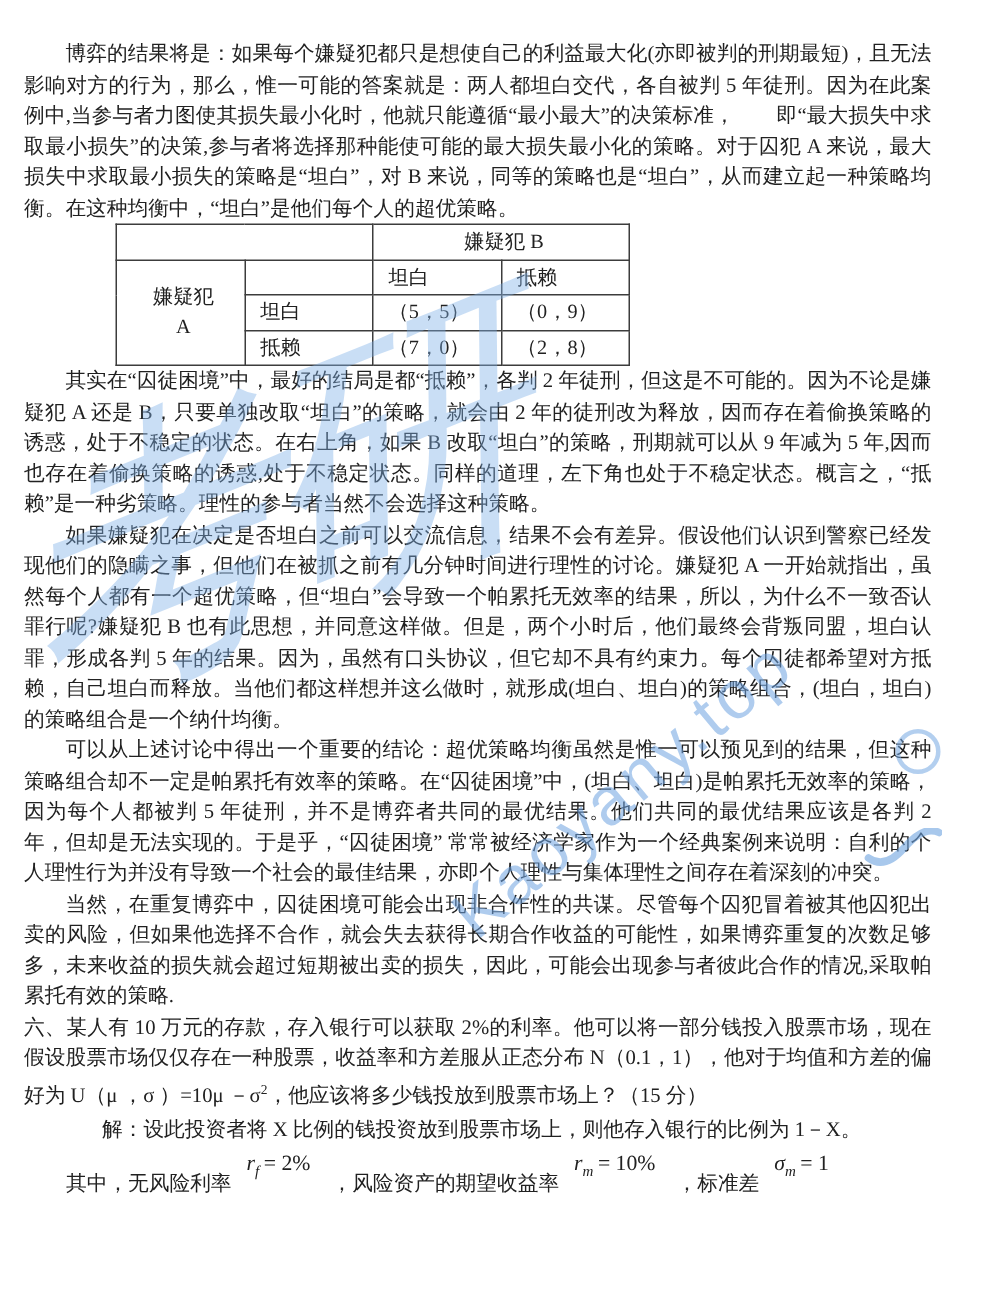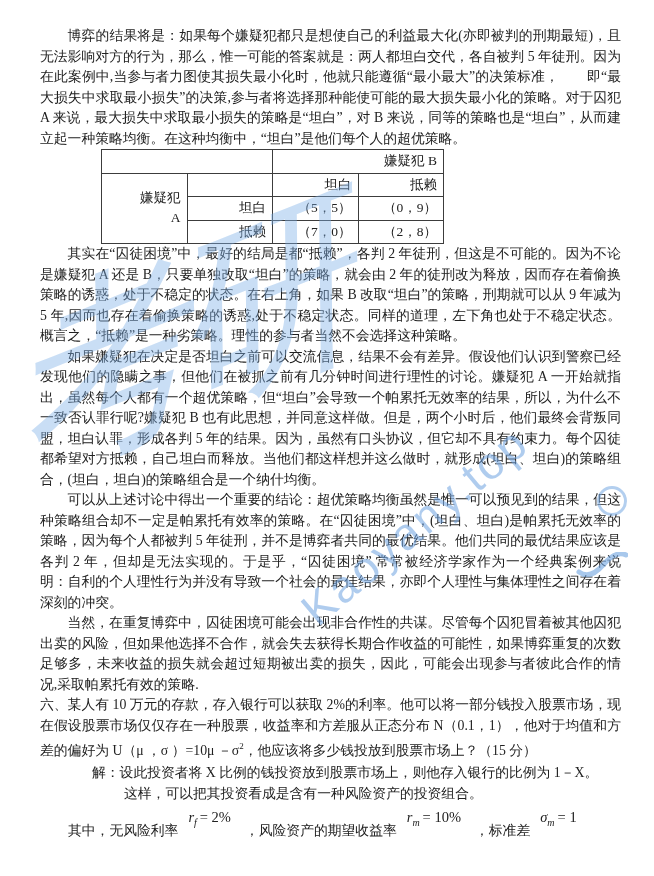--- a/index.html
+++ b/index.html
@@ -8,41 +8,40 @@
     width: 654px; height: 876px;
     margin: 0 auto;
     background: #ffffff;
     overflow: hidden;
     font-family: "Liberation Serif", "DejaVu Serif", serif;
     color: #212121;
   }
   .content {
     position: relative;
     z-index: 1;
-    padding: 26px 33px 0 40px;
+    padding: 26px 33px 0 16px;
     font-size: 13.8px;
     line-height: 20.5px;
     text-align: justify;
   }
   .para { margin: 0; text-indent: 2em; }
   .table-caption { margin: 1px 0 2px 0; padding-left: 101px; text-indent: 0; }
   .table-caption .cap-title { margin-left: 46px; }
   table.payoff {
     border-collapse: collapse;
     margin-left: 61px;
     width: 343px;
     table-layout: fixed;
   }
   table.payoff td {
     border: 1px solid #3c3c3c;
     padding: 1px 6px 1px 10px;
     height: 18px;
     font-size: 13.5px;
     vertical-align: middle;
-    text-align: right;
   }
   td.c-rowgroup { width: 48px; text-align: center; padding: 1px 2px; }
   td.c-sub { width: 66px; }
   td.c-v1 { width: 98px; }
   td.c-v2 { width: 119px; }
   td.center { text-align: center; }
   .question { margin: 0; }
   .question sup { font-size: 9px; }
   .sol-line1 { margin: 2px 0 0 52px; }
   .sol-line2 { margin: 0 0 0 84px; }
@@ -136,18 +135,17 @@
       </table>
 
     <p class="para">其实在“囚徒困境”中，最好的结局是都“抵赖”，各判 2 年徒刑，但这是不可能的。因为不论是嫌疑犯 A 还是 B，只要单独改取“坦白”的策略，就会由 2 年的徒刑改为释放，因而存在着偷换策略的诱惑，处于不稳定的状态。在右上角，如果 B 改取“坦白”的策略，刑期就可以从 9 年减为 5 年,因而也存在着偷换策略的诱惑,处于不稳定状态。同样的道理，左下角也处于不稳定状态。概言之，“抵赖”是一种劣策略。理性的参与者当然不会选择这种策略。</p>
     <p class="para">如果嫌疑犯在决定是否坦白之前可以交流信息，结果不会有差异。假设他们认识到警察已经发现他们的隐瞒之事，但他们在被抓之前有几分钟时间进行理性的讨论。嫌疑犯 A 一开始就指出，虽然每个人都有一个超优策略，但“坦白”会导致一个帕累托无效率的结果，所以，为什么不一致否认罪行呢?嫌疑犯 B 也有此思想，并同意这样做。但是，两个小时后，他们最终会背叛同盟，坦白认罪，形成各判 5 年的结果。因为，虽然有口头协议，但它却不具有约束力。每个囚徒都希望对方抵赖，自己坦白而释放。当他们都这样想并这么做时，就形成(坦白、坦白)的策略组合，(坦白，坦白)的策略组合是一个纳什均衡。</p>
     <p class="para">可以从上述讨论中得出一个重要的结论：超优策略均衡虽然是惟一可以预见到的结果，但这种策略组合却不一定是帕累托有效率的策略。在“囚徒困境”中，(坦白、坦白)是帕累托无效率的策略，因为每个人都被判 5 年徒刑，并不是博弈者共同的最优结果。他们共同的最优结果应该是各判 2 年，但却是无法实现的。于是乎，“囚徒困境” 常常被经济学家作为一个经典案例来说明：自利的个人理性行为并没有导致一个社会的最佳结果，亦即个人理性与集体理性之间存在着深刻的冲突。</p>
     <p class="para">当然，在重复博弈中，囚徒困境可能会出现非合作性的共谋。尽管每个囚犯冒着被其他囚犯出卖的风险，但如果他选择不合作，就会失去获得长期合作收益的可能性，如果博弈重复的次数足够多，未来收益的损失就会超过短期被出卖的损失，因此，可能会出现参与者彼此合作的情况,采取帕累托有效的策略.</p>
 
     <p class="question"><span>六、某人有 10 万元的存款，存入银行可以获取 2%的利率。他可以将一部分钱投入股票市场，现在假设股票市场仅仅存在一种股票，收益率和方差服从正态分布 N（0.1，1），他对于均值和方差的偏好为 U（μ ，σ ）=10μ －σ</span><sup>2</sup><span>，他应该将多少钱投放到股票市场上？（15 分）</span></p>
 
     <p class="sol-line1">解：设此投资者将 X 比例的钱投资放到股票市场上，则他存入银行的比例为 1－X。</p>
-    <p class="sol-line2">这样，可以把其投资看成是含有一种风险资产的投资组合。</p>
 
     <p class="sol-line3"><span>其中，无风险利率</span><span class="formula"><span class="base">r</span><sub>f</sub><span class="rhs">= 2%</span></span><span>，风险资产的期望收益率</span><span class="formula"><span class="base">r</span><sub>m</sub><span class="rhs">= 10%</span></span><span>，标准差</span><span class="formula"><span class="base">σ</span><sub>m</sub><span class="rhs">= 1</span></span></p>
 
   </div>
 </div>
 
 </body></html>

